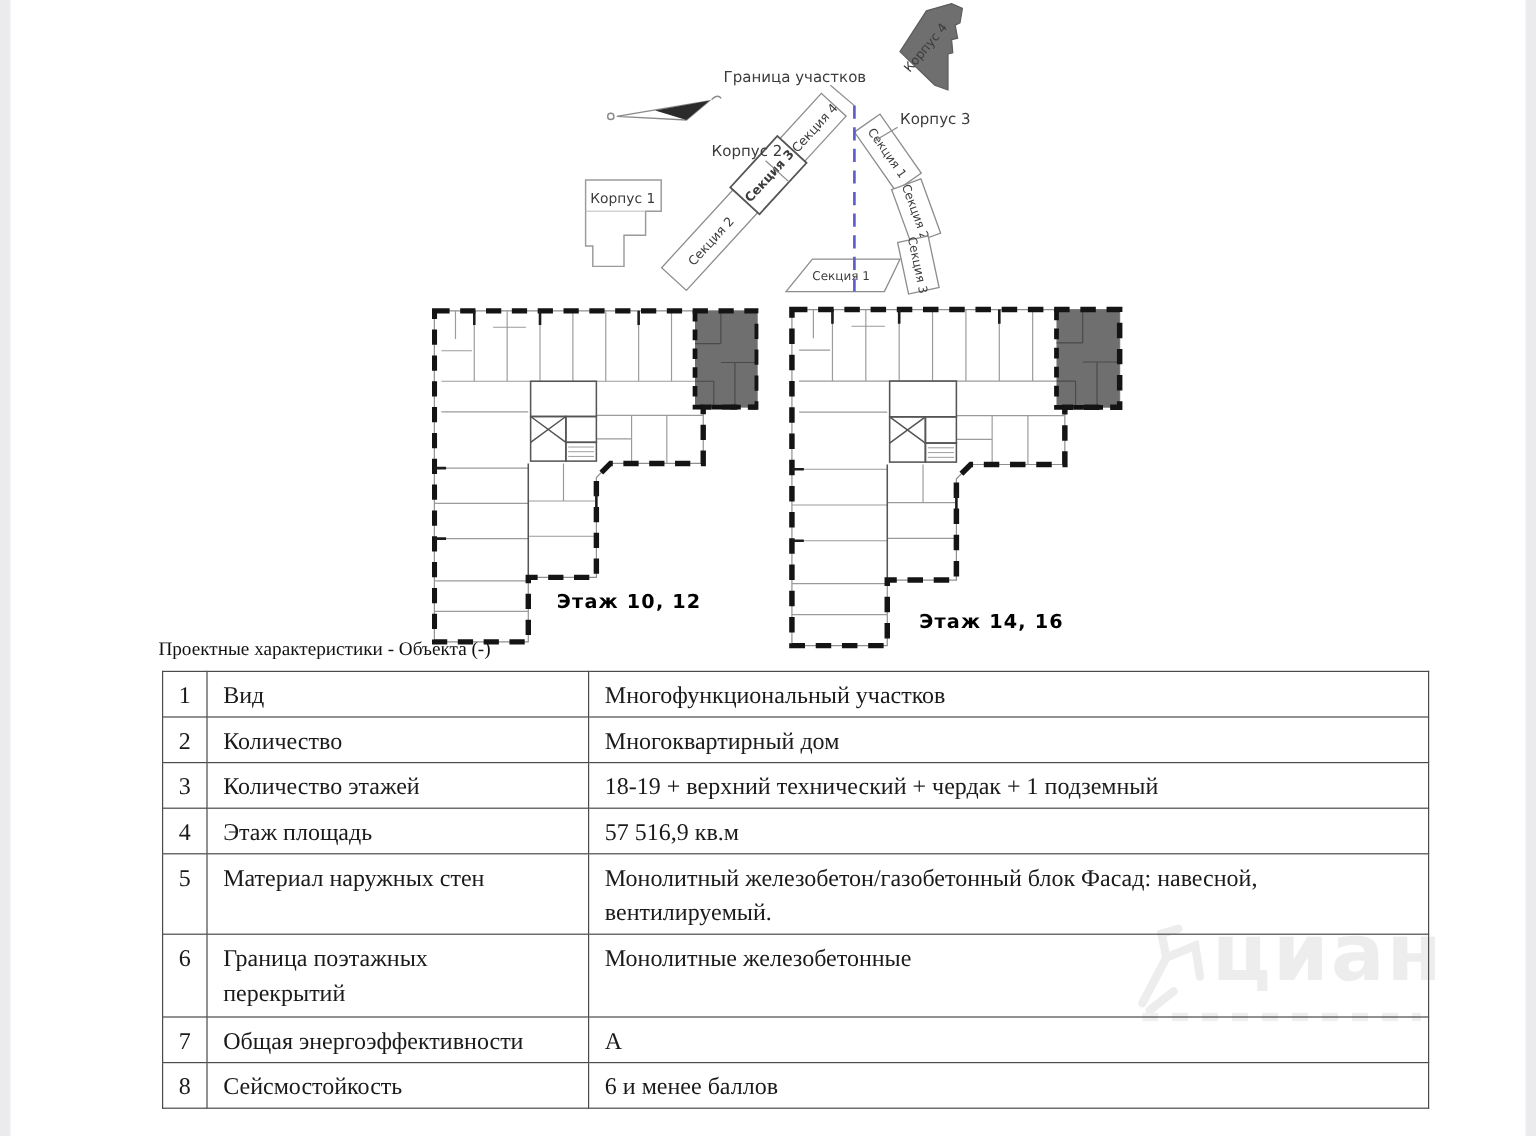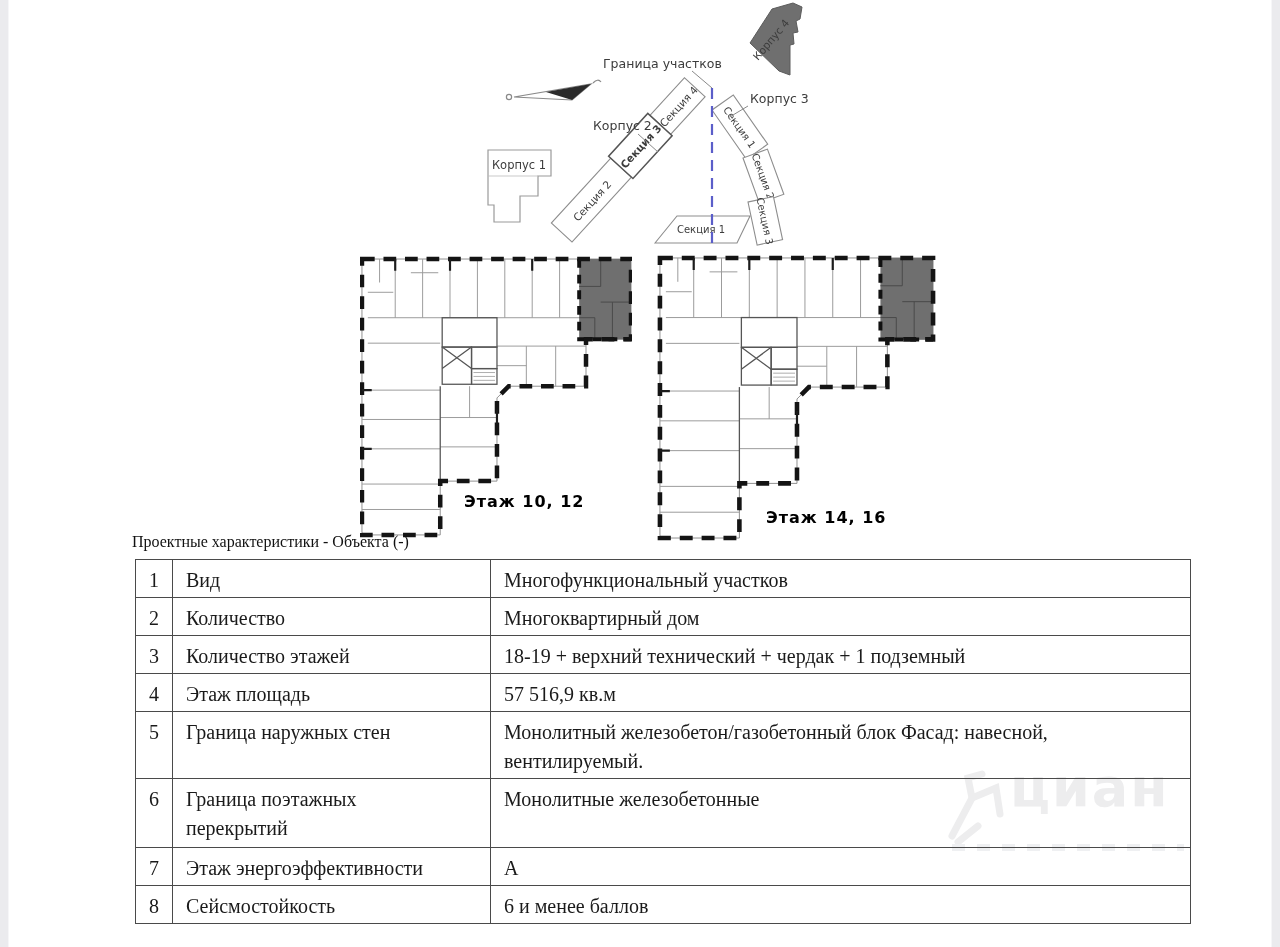--- a/index.html
+++ b/index.html
@@ -19,21 +19,21 @@
   #plan-1{left:360px;top:252px;}
   #plan-2{left:656px;top:252px;}
   .plan-label{position:absolute;font-family:"DejaVu Sans",sans-serif;font-size:16px;
       font-weight:600;color:#000000;letter-spacing:1px;white-space:nowrap;}
   #plan-1 .plan-label{left:104px;top:240px;}
   #plan-2 .plan-label{left:110px;top:256px;}
 
   
   #watermark{left:938px;top:762px;width:255px;height:100px;z-index:0;}
   #watermark .wm-text{position:absolute;left:72px;top:-6px;font-family:"DejaVu Sans",sans-serif;
-      font-size:54px;font-weight:bold;color:#ededee;letter-spacing:2px;}
+      font-size:66px;font-weight:bold;color:#ededee;letter-spacing:2px;}
   #watermark .wm-dashes{position:absolute;left:14px;top:82px;width:232px;height:7px;
       background:repeating-linear-gradient(90deg,#eff0f2 0 13px,transparent 13px 25px);}
 
   
   #table-title{left:132px;top:533px;font-size:16px;color:#111;z-index:2;}
   #char-table{left:135px;top:559px;border-collapse:collapse;table-layout:fixed;
       width:1055px;z-index:1;background:transparent;}
   #char-table td{border:1.6px solid #4a4a4a;font-size:20px;vertical-align:top;
       padding:6px 10px 2px 13px;line-height:1.45;white-space:pre-line;background:transparent;}
   #char-table td.num{text-align:center;padding-left:2px;padding-right:2px;}
@@ -204,33 +204,33 @@
       <td>Количество этажей</td>
       <td>18-19 + верхний технический + чердак + 1 подземный</td>
     </tr>
     <tr>
       <td class="num">4</td>
       <td>Этаж площадь</td>
       <td>57 516,9 кв.м</td>
     </tr>
     <tr>
       <td class="num">5</td>
-      <td>Граница наружных стен</td>
+      <td>Материал наружных стен</td>
       <td>Монолитный железобетон/газобетонный блок Фасад: навесной,
 вентилируемый.</td>
     </tr>
     <tr>
       <td class="num">6</td>
       <td>Граница поэтажных
 перекрытий</td>
       <td>Монолитные железобетонные</td>
     </tr>
     <tr>
       <td class="num">7</td>
-      <td>Этаж энергоэффективности</td>
+      <td>Общая энергоэффективности</td>
       <td>А</td>
     </tr>
     <tr>
       <td class="num">8</td>
       <td>Сейсмостойкость</td>
       <td>6 и менее баллов</td>
     </tr>
   </tbody>
 </table>
 

